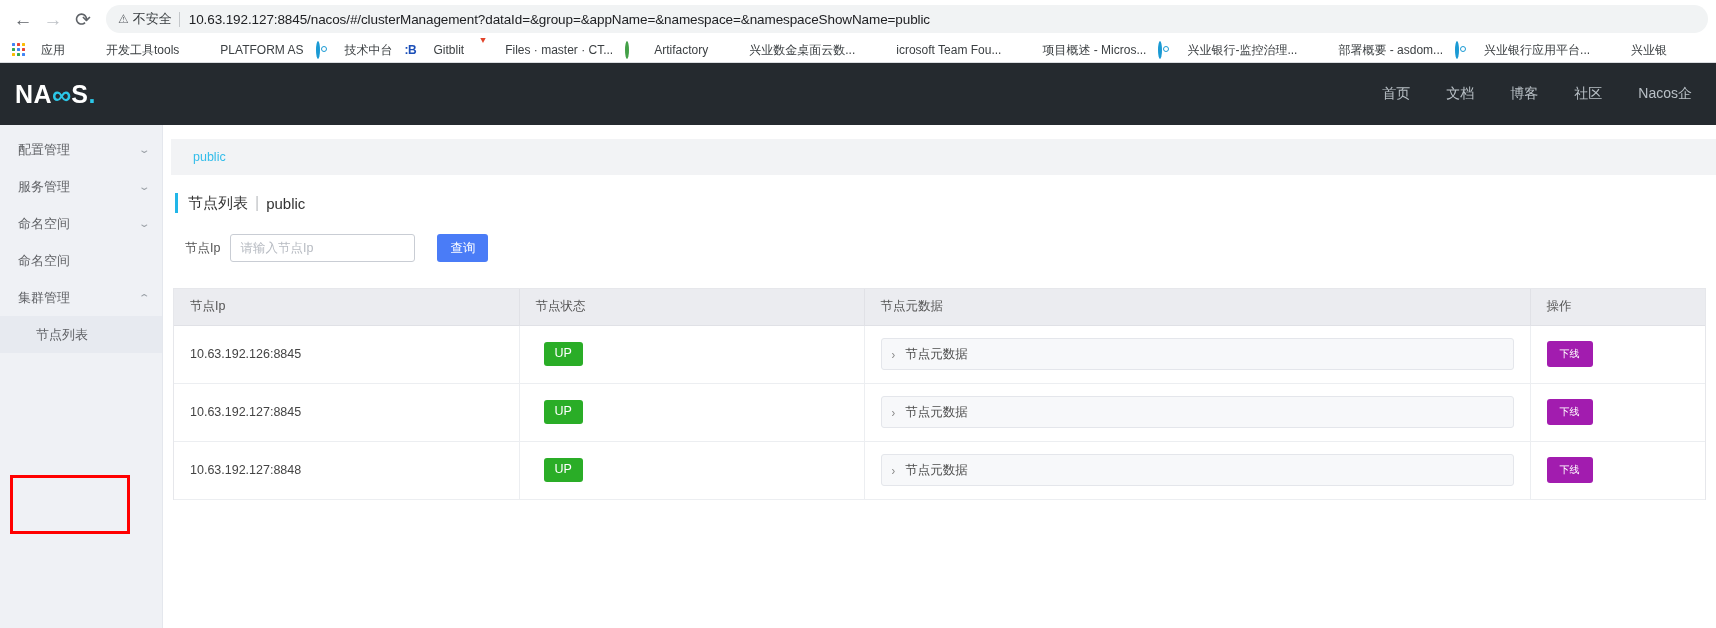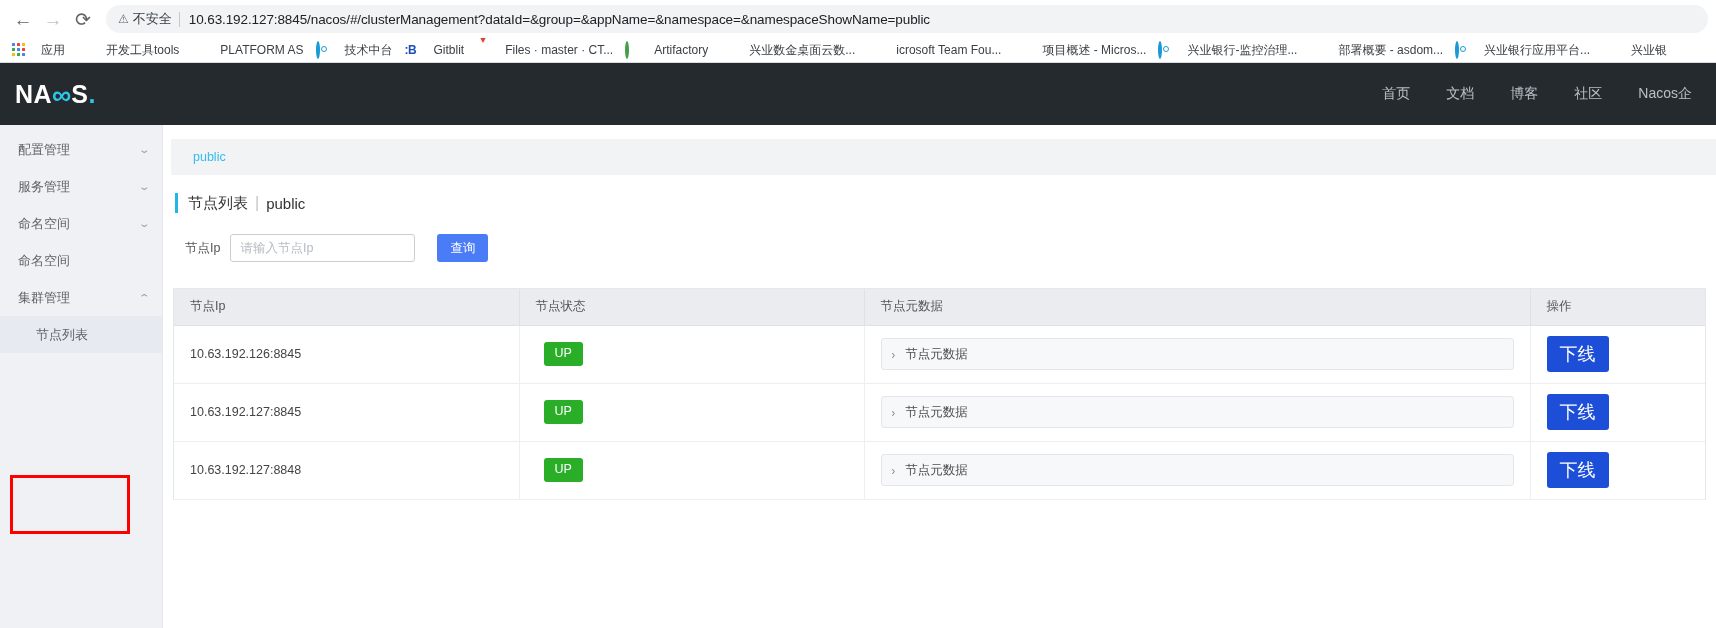--- a/index.html
+++ b/index.html
@@ -322,25 +322,25 @@
     color: #4d4d4d;
   }
   .meta-arrow {
     display: inline-block;
     color: #888;
     font-size: 11px;
     margin-right: 10px;
     transform: scaleY(1.2);
   }
   .btn-offline {
-    background: #1d4ed8;
+    background: #a21caf;
     color: #fff;
     border: none;
     border-radius: 3px;
-    font-size: 18px;
+    font-size: 10px;
     padding: 6px 13px;
     cursor: pointer;
     font-family: "Liberation Sans", sans-serif;
   }
 </style>
 </head>
 <body>
 
 <div class="browser-chrome">
   <div class="url-bar-row">

